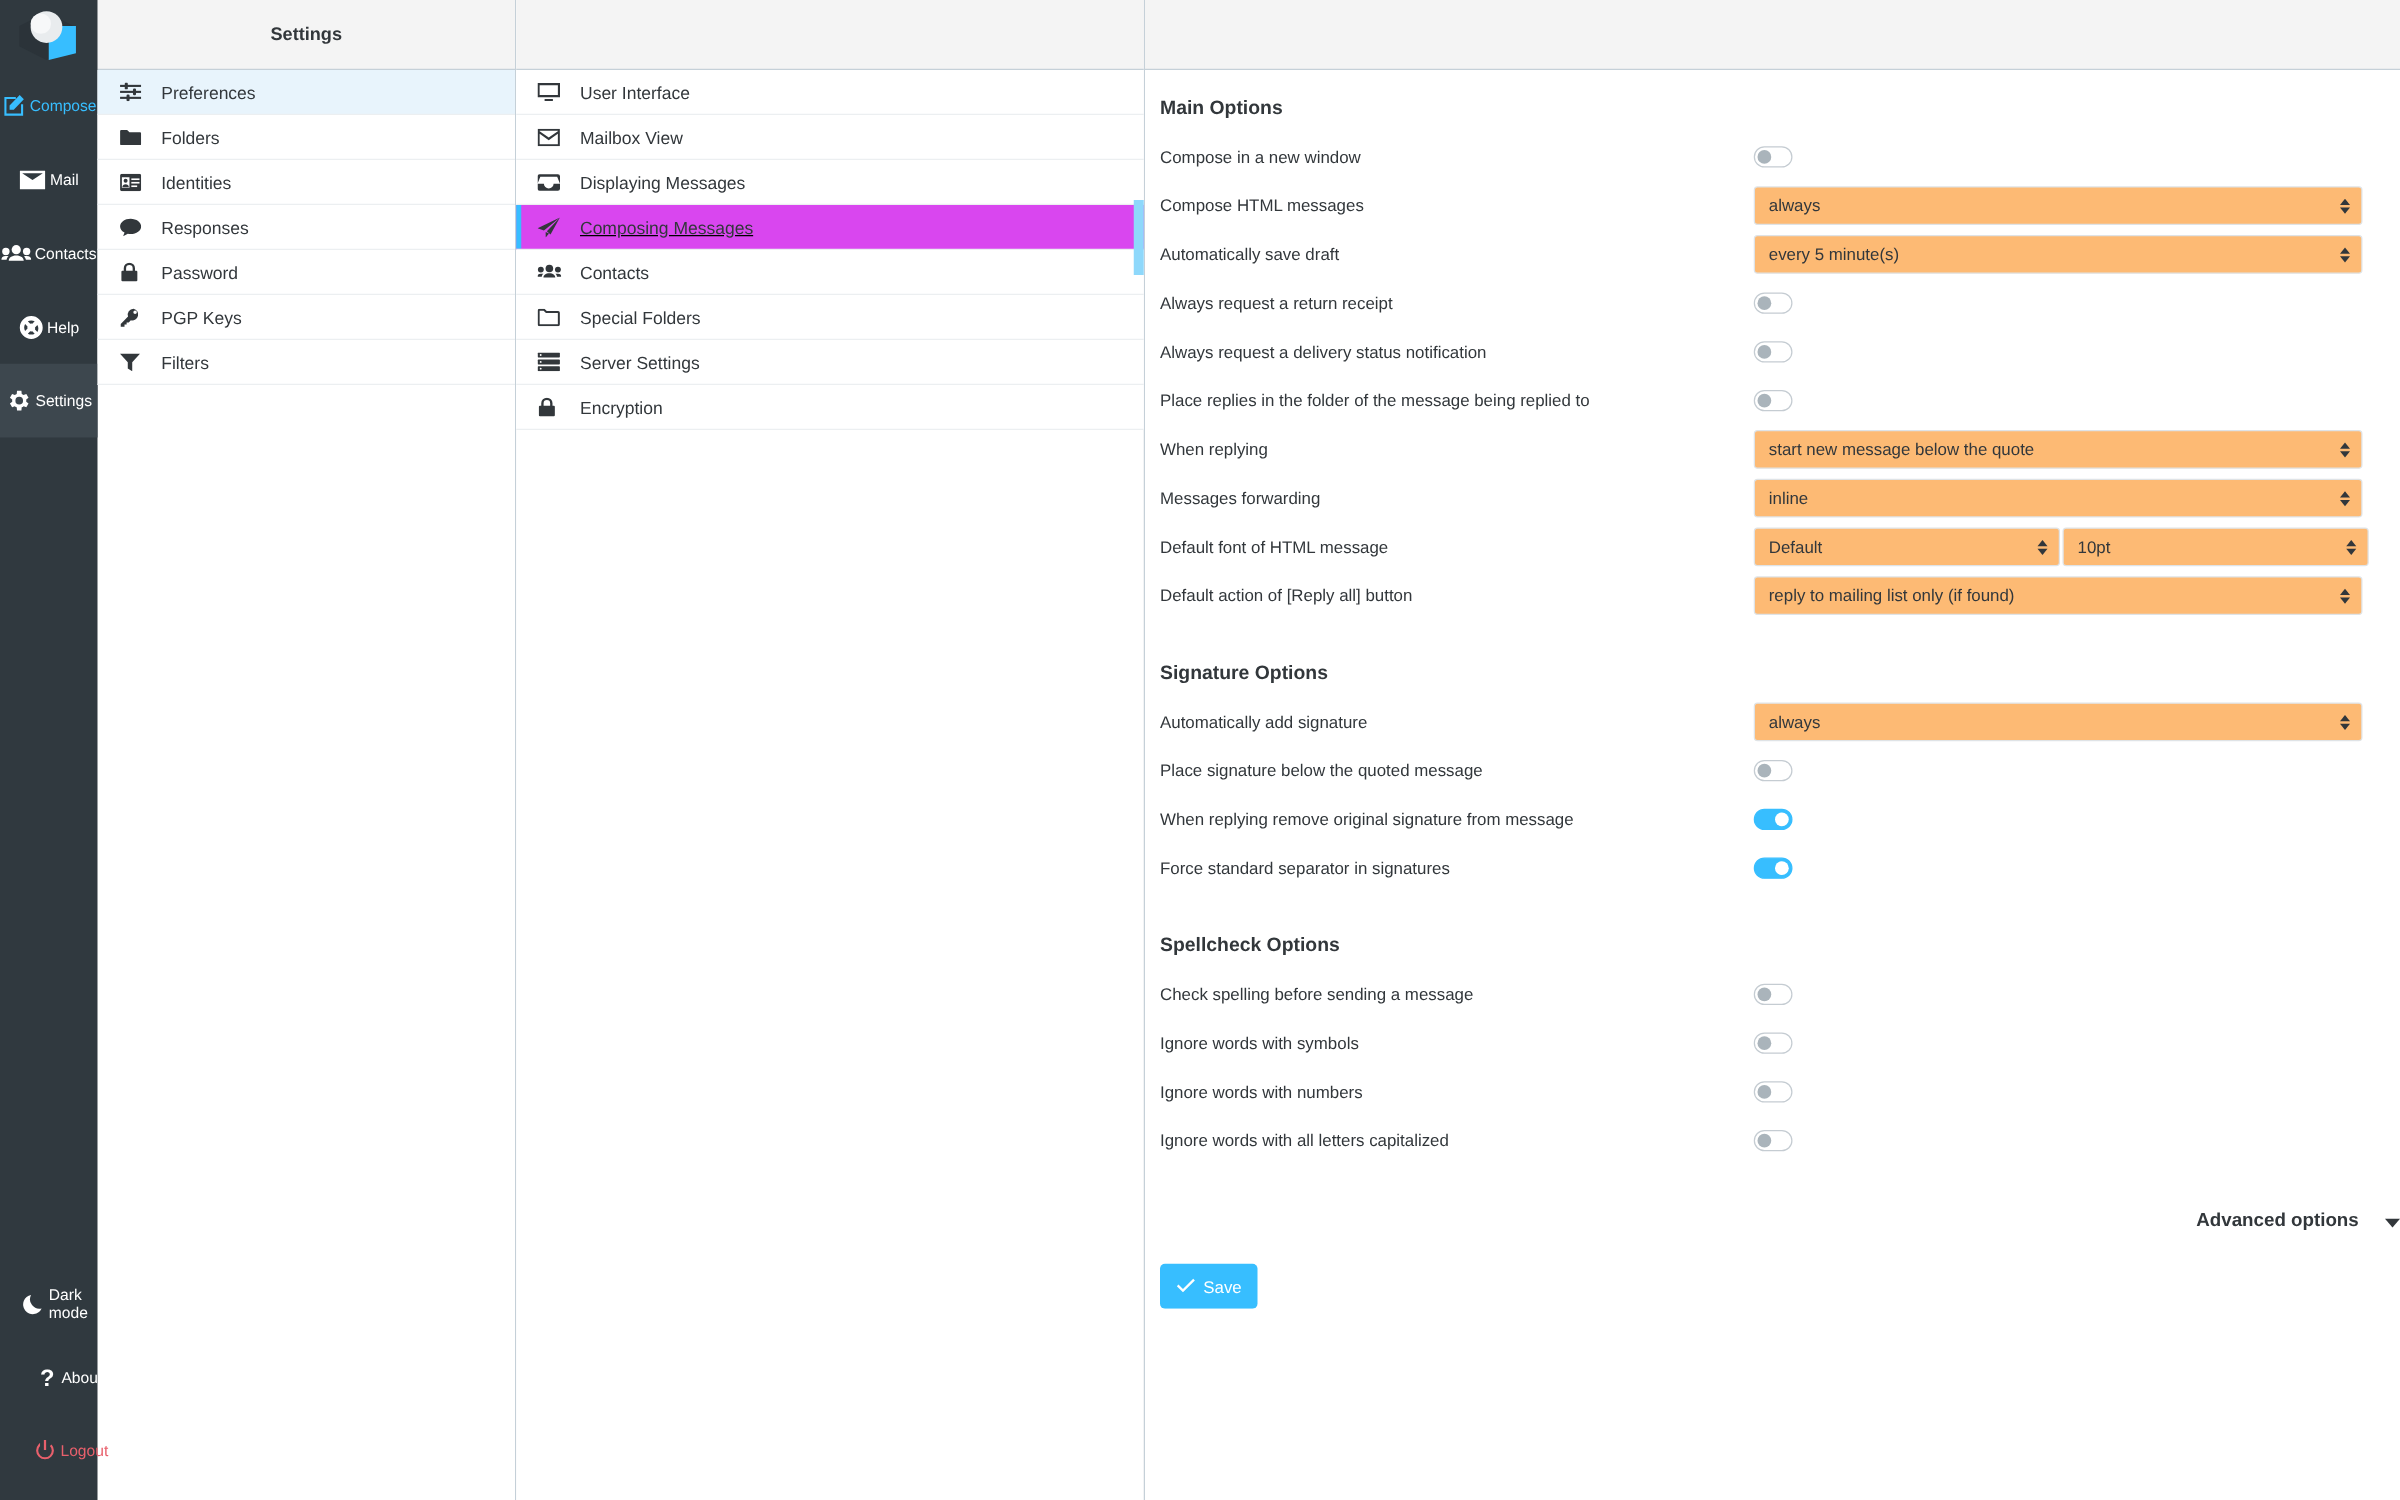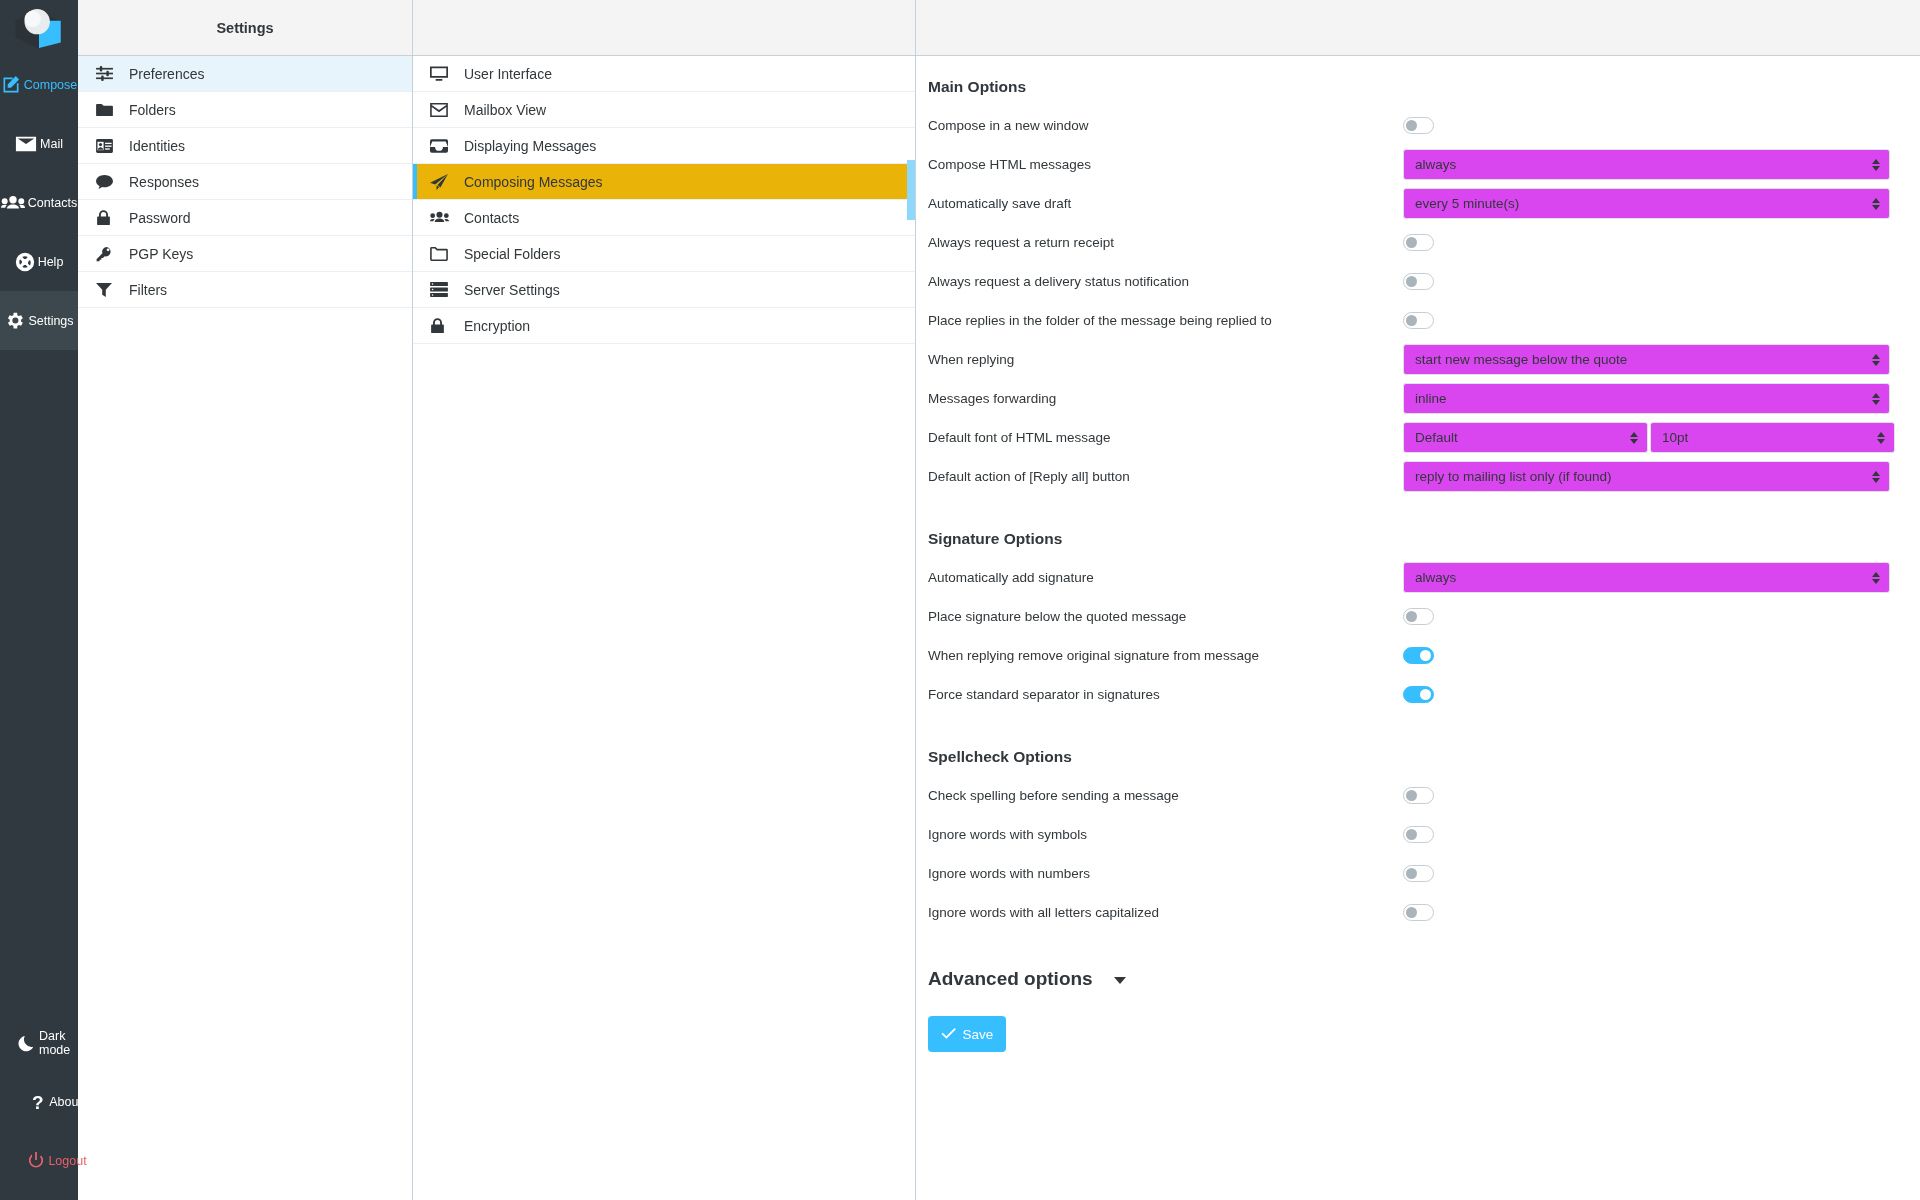--- a/index.html
+++ b/index.html
@@ -70,22 +70,23 @@
   .col-prefs {
     width: 503px; flex: 0 0 503px; height: 1200px;
     background: #ffffff;
     border-right: 1px solid #c5d0d8;
     display: flex; flex-direction: column;
     position: relative;
   }
   .col-prefs .col-header { border-bottom: 1px solid #c5d0d8; background: #f4f4f4; }
   .prefs-list .list-item { padding-left: 17px; height: 36px; gap: 14px; }
   .prefs-list .list-item.selected {
-    background: #eab308;
+    background: #d946ef;
     box-shadow: inset 4px 0 0 0 #37beff;
+    text-decoration: underline;
   }
   .scroll-marker {
     position: absolute; right: 0px; top: 160px;
     width: 8px; height: 60px; background: #8ed8fb;
   }
 
   
   .col-main {
     flex: 1 1 auto; height: 1200px; background: #ffffff;
     display: flex; flex-direction: column;
@@ -125,38 +126,38 @@
     content: ""; position: absolute; top: 2px; left: 2px;
     width: 11px; height: 11px; border-radius: 50%;
     background: #aab4bb;
   }
   .toggle.on { background: #37beff; border-color: #37beff; }
   .toggle.on::after { left: auto; right: 2px; background: #ffffff; }
 
   
   .sel {
     height: 31px; border: 1px solid #dfe3e6; border-radius: 3px;
-    background: #d946ef;
+    background: #fdba74;
     display: flex; align-items: center; justify-content: space-between;
     padding: 0 9px 0 11px;
     font-size: 13.5px; color: #32373b; cursor: pointer;
   }
   .sel-wide { width: 487px; }
   .sel-font { width: 245px; }
   .sel-size { width: 245px; margin-left: 2px; }
   .sel .arrows { display: flex; flex-direction: column; align-items: center; gap: 2px; }
   .sel .arrows span { width: 0; height: 0; border-left: 4px solid transparent; border-right: 4px solid transparent; }
   .sel .arrows .up { border-bottom: 5px solid #32373b; }
   .sel .arrows .dn { border-top: 5px solid #32373b; }
 
   
   .adv {
     display: flex; align-items: center; gap: 21px;
     padding-left: 12px; margin-top: 36px;
-    font-size: 19px; font-weight: bold; color: #32373b; cursor: pointer;
+    font-size: 15px; font-weight: bold; color: #32373b; cursor: pointer; justify-content: flex-end;
   }
   .chev { width: 0; height: 0; border-left: 6px solid transparent; border-right: 6px solid transparent; border-top: 7px solid #32373b; margin-top: 3px; }
 
   
   .btn-save {
     margin: 26px 0 0 12px;
     width: 78px; height: 36px; border: none; border-radius: 4px;
     background: #37beff; color: #ffffff; font-size: 13.5px;
     display: flex; align-items: center; justify-content: center; gap: 7px;
     cursor: pointer; font-family: "Liberation Sans", sans-serif;

